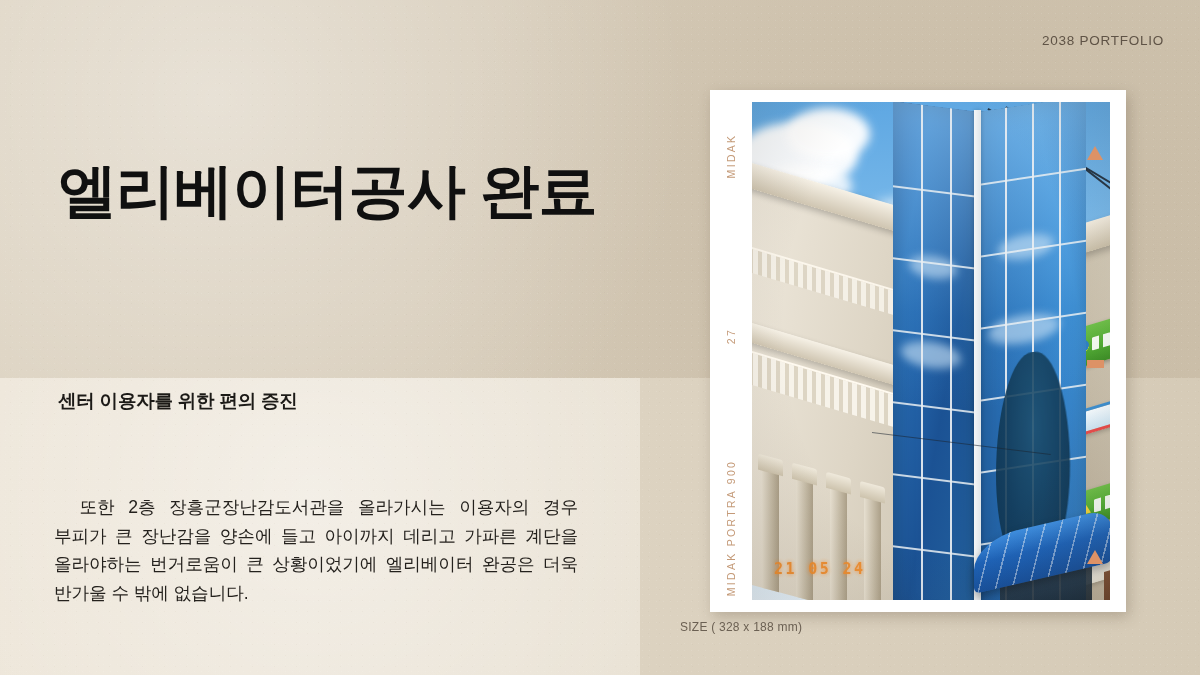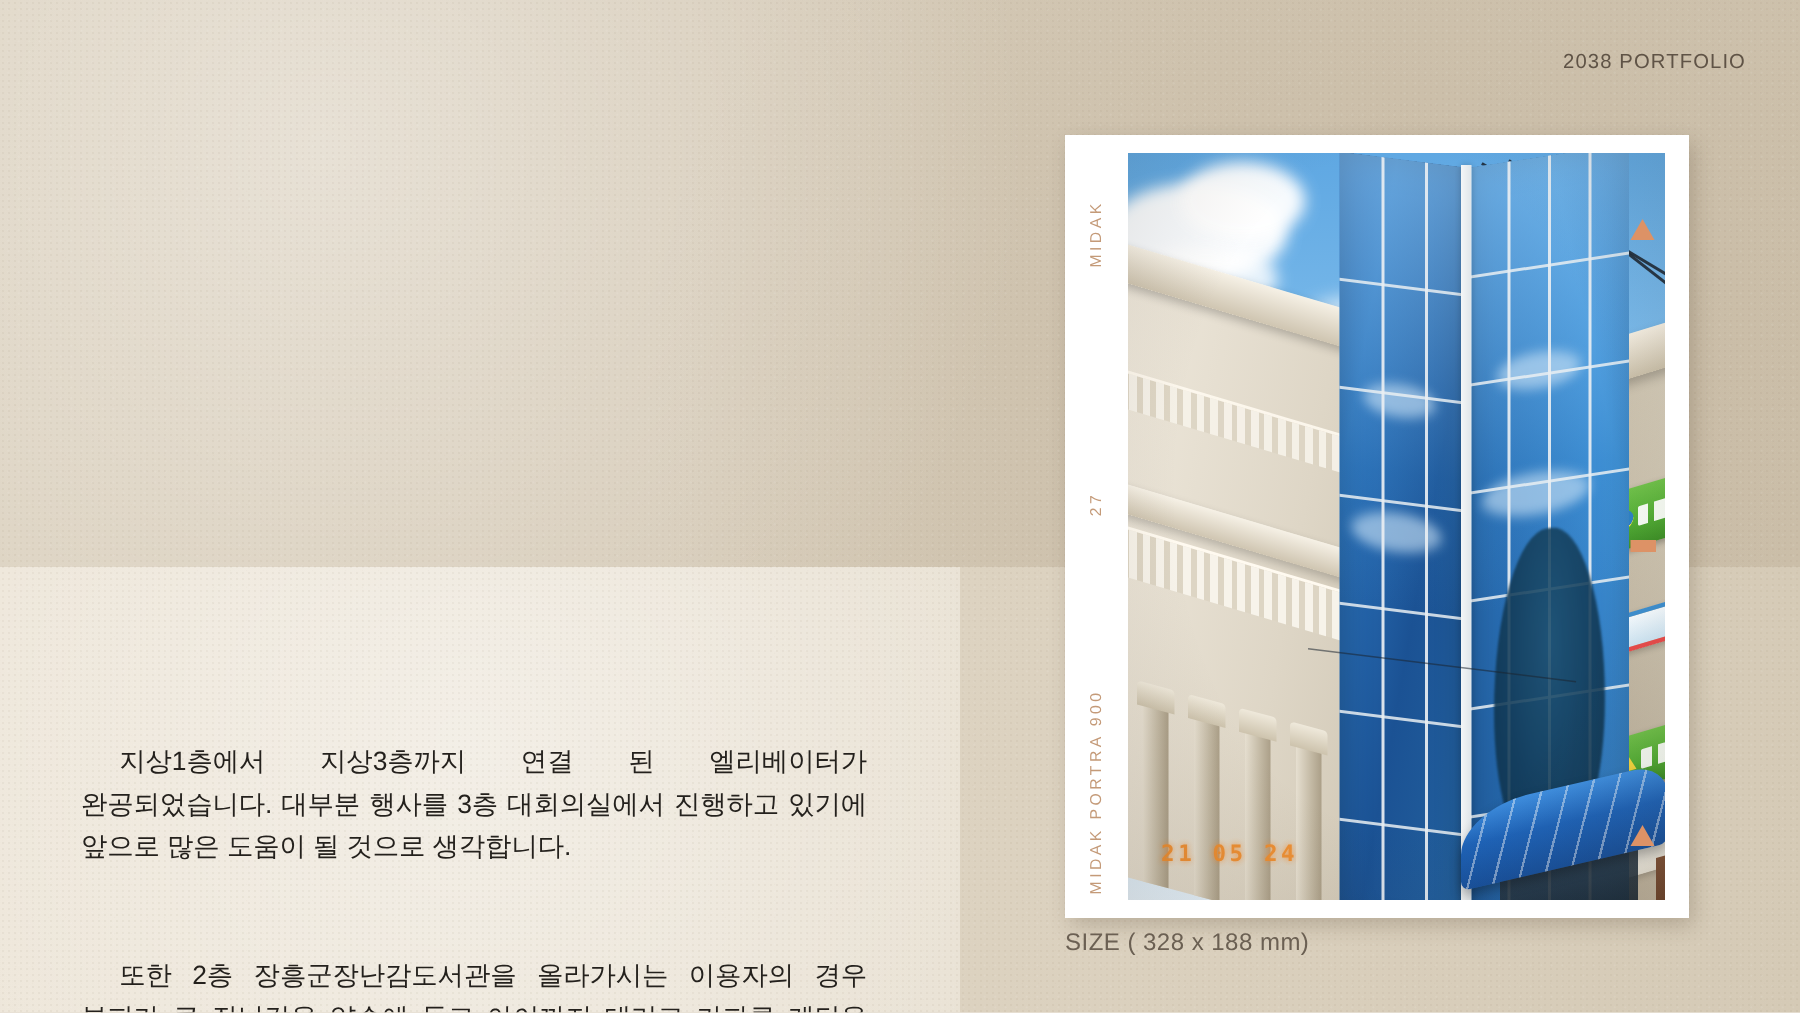--- a/index.html
+++ b/index.html
@@ -106,22 +106,22 @@
     border-bottom:14px solid #dd9266;
   }
   .mk-tri.a { top:44px; }
   .mk-tri.c { top:448px; }
   .mk-bar {
     position:absolute; right:6px; top:258px;
     width:17px; height:8px; background:#dd9266;
   }
 
   .caption {
-    position:absolute; left:710px; top:620px;
-    font-size:16px; letter-spacing:.02em; color:#6b6053;
+    position:absolute; left:680px; top:620px;
+    font-size:12px; letter-spacing:.02em; color:#6b6053;
   }
 
   
   .scene { position:absolute; inset:0; overflow:hidden; }
   .sky {
     position:absolute; inset:0;
     background:linear-gradient(178deg,#5ea7e2 0%, #79b9ea 26%, #9ed0f3 56%, #cfe7f8 82%, #e8f3fc 100%);
   }
   .cloud {
     position:absolute; background:#ffffff; border-radius:50%;
@@ -306,24 +306,25 @@
 
 <div id="slide">
 
   <div class="band-top"></div>
   <div class="band-bottom"></div>
   <div class="band-bottom right-dark"></div>
   <div class="grain"></div>
 
   <div class="header-label">2038 PORTFOLIO</div>
 
-
+  <h1 class="title">엘리베이터공사 완료</h1>
+
+  <h2 class="subtitle">센터 이용자를 위한 편의 증진</h2>
 
   <div class="body-copy">
-    <p>지상1층에서 지상3층까지 연결 된 엘리베이터가 완공되었습니다. 대부분 행사를 3층 대회의실에서 진행하고 있기에 앞으로 많은 도움이 될 것으로 생각합니다.</p>
     <p>또한 2층 장흥군장난감도서관을 올라가시는 이용자의 경우 부피가 큰 장난감을 양손에 들고 아이까지 데리고 가파른 계단을 올라야하는 번거로움이 큰 상황이었기에 엘리베이터 완공은 더욱 반가울 수 밖에 없습니다.</p>
   </div>
 
   <div class="photo-card">
 
     <div class="film-rail">
       <span class="rail-brand">MIDAK</span>
       <span class="rail-number">27</span>
       <span class="rail-stock">MIDAK PORTRA 900</span>
     </div>

